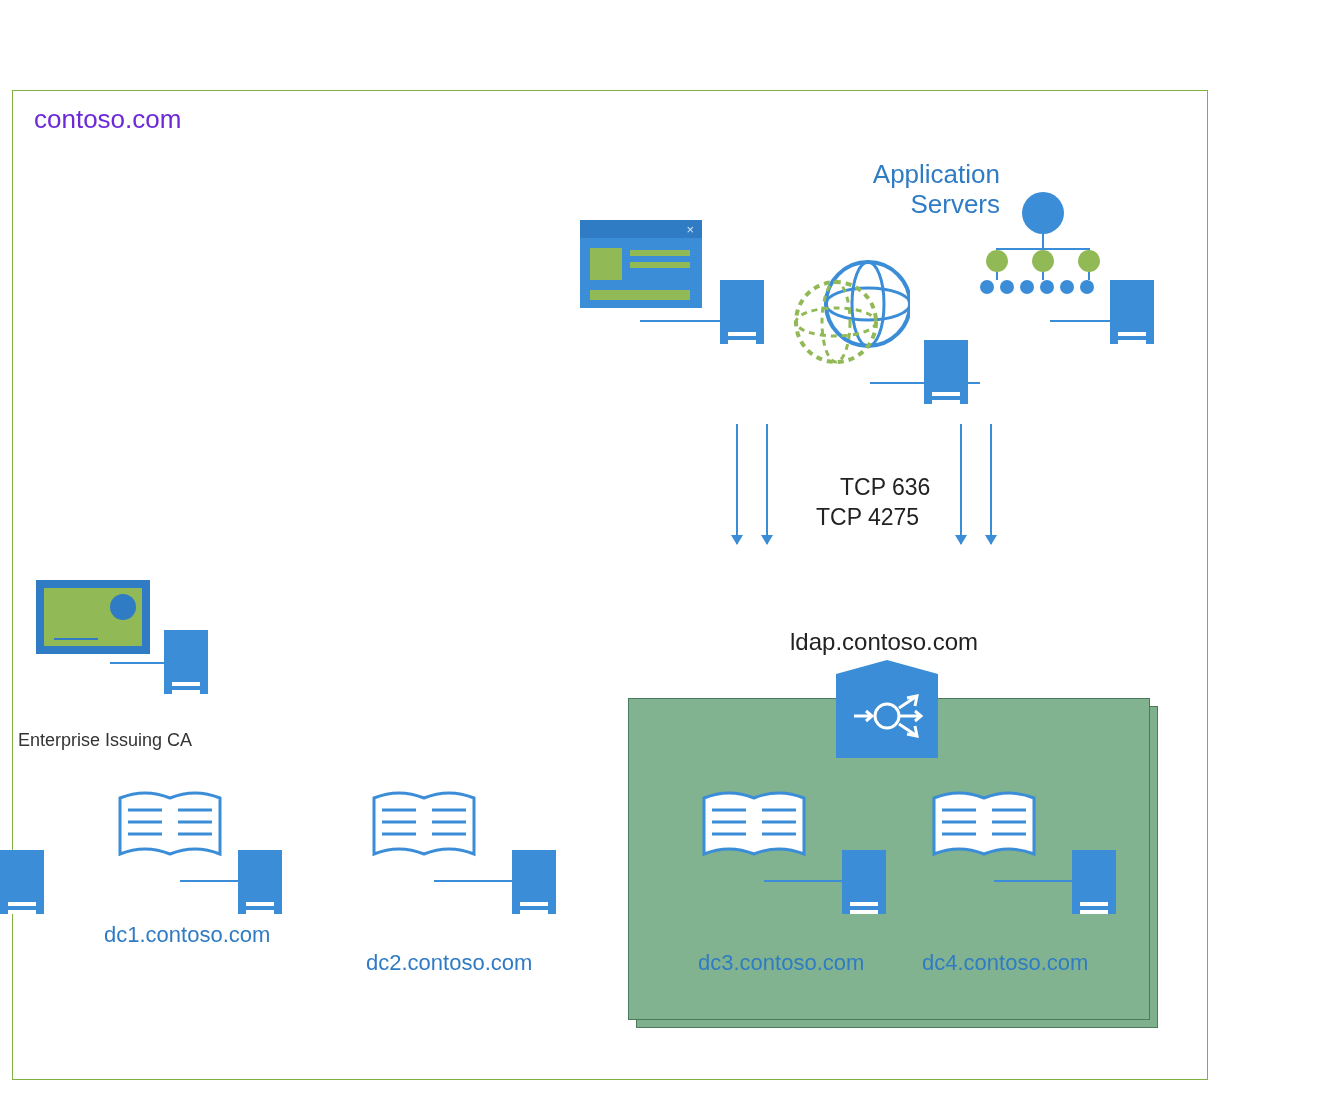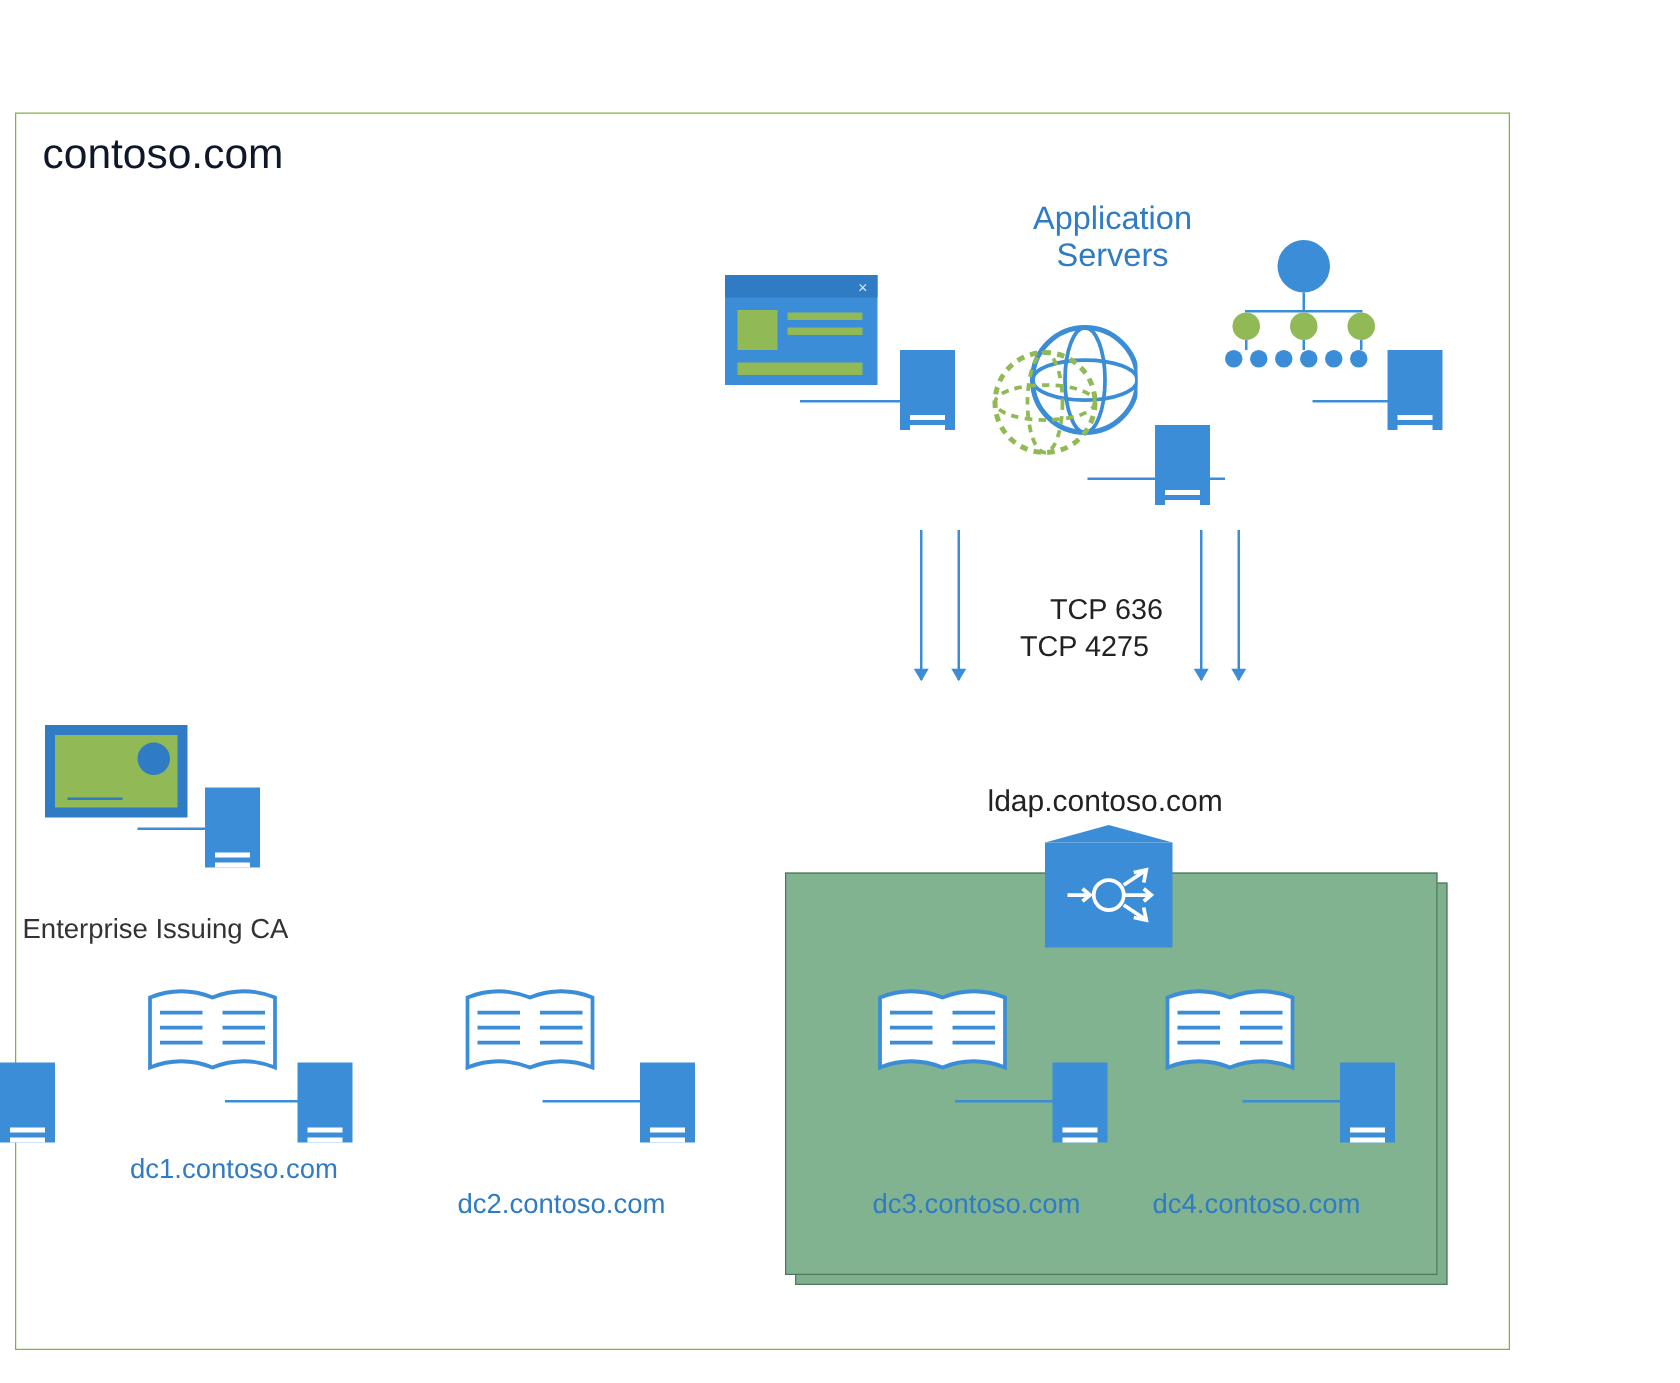--- a/index.html
+++ b/index.html
@@ -1,20 +1,20 @@
 <!DOCTYPE html>
 <html><head>
 <meta charset="utf-8">
 <style>
   html,body{margin:0;padding:0;font-family:"Segoe UI",Arial,sans-serif;background:#fff}
   .canvas{position:relative;width:1344px;height:1106px;margin:80px auto 0 auto}
   .outer{position:absolute;left:12px;top:10px;width:1194px;height:988px;border:1px solid #7fb241}
   .txt{position:absolute;white-space:nowrap}
-  .domain{color:#0f172a;font-size:34px}
-  .heading{color:#2f7bc4;font-size:26px;text-align:center;line-height:1.15}
+  .domain{color:#6d28d9;font-size:26px}
+  .heading{color:#2f7bc4;font-size:26px;text-align:right;line-height:1.15}
   .label{color:#2f7bc4;font-size:22px}
   .black{color:#222;font-size:23px}
   .small{color:#2f7bc4;font-size:20px}
   
   .server{position:absolute;width:44px;height:64px;background:#3a8dd6}
   .server::after{content:"";position:absolute;left:8px;bottom:8px;width:28px;height:4px;background:#fff;box-shadow:0 8px 0 #fff}
   .shelf{position:absolute;height:2px;background:#3a8dd6}
   
   .appwin{position:absolute;width:122px;height:88px;background:#3a8dd6}
   .appwin .bar{position:absolute;left:0;top:0;right:0;height:18px;background:#2f7bc4}
@@ -127,21 +127,21 @@
     </svg>
   </div>
 
   <div class="cert" style="left:36px;top:500px">
     <div class="inner"></div>
       <div class="seal"></div>
       <div class="sig"></div>
   </div>
   <div class="shelf" style="left:110px;top:582px;width:94px"></div>
   <div class="server" style="left:164px;top:550px"></div>
-  <div class="txt small" style="left:18px;top:650px;font-size:22px;color:#333">Enterprise Issuing CA</div>
+  <div class="txt small" style="left:18px;top:650px;font-size:18px;color:#333">Enterprise Issuing CA</div>
 
   <div class="book" style="left:110px;top:706px">
     <svg viewBox="0 0 120 80">
         <path d="M10 12 Q35 2 60 12 Q85 2 110 12 V68 Q85 58 60 68 Q35 58 10 68 Z" fill="#fff" stroke="#3a8dd6" stroke-width="3"></path>
         <g stroke="#3a8dd6" stroke-width="3">
           <line x1="18" y1="24" x2="52" y2="24"></line>
           <line x1="18" y1="36" x2="52" y2="36"></line>
           <line x1="18" y1="48" x2="52" y2="48"></line>
           <line x1="68" y1="24" x2="102" y2="24"></line>
           <line x1="68" y1="36" x2="102" y2="36"></line>

